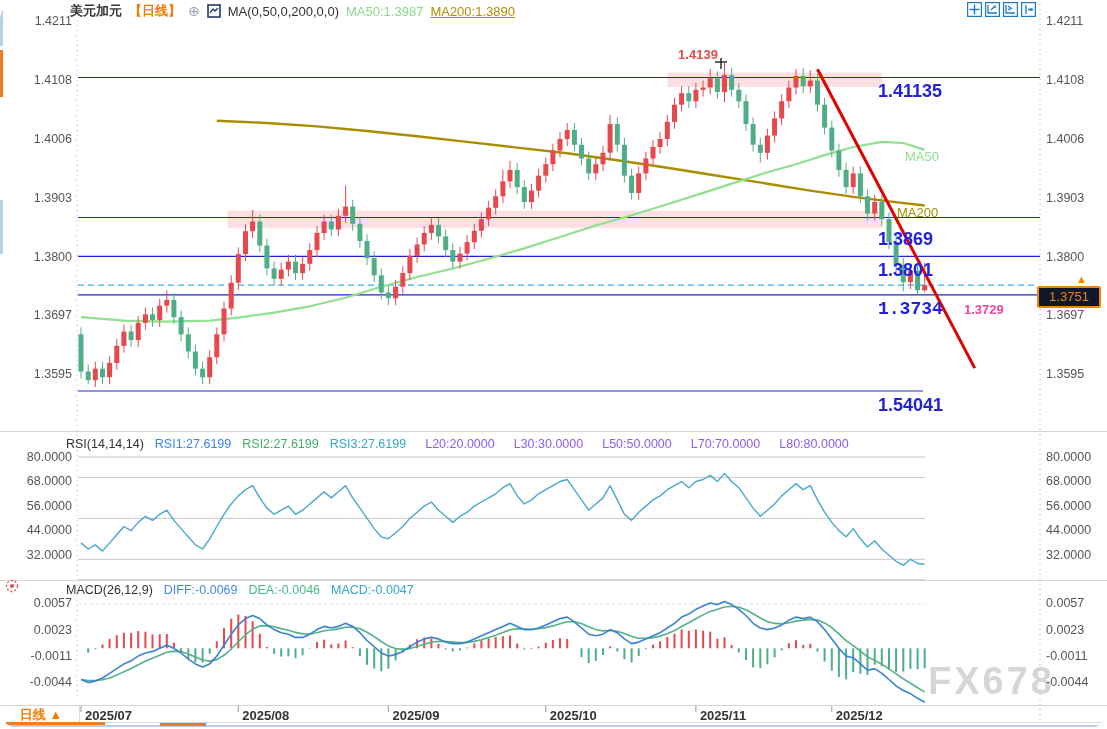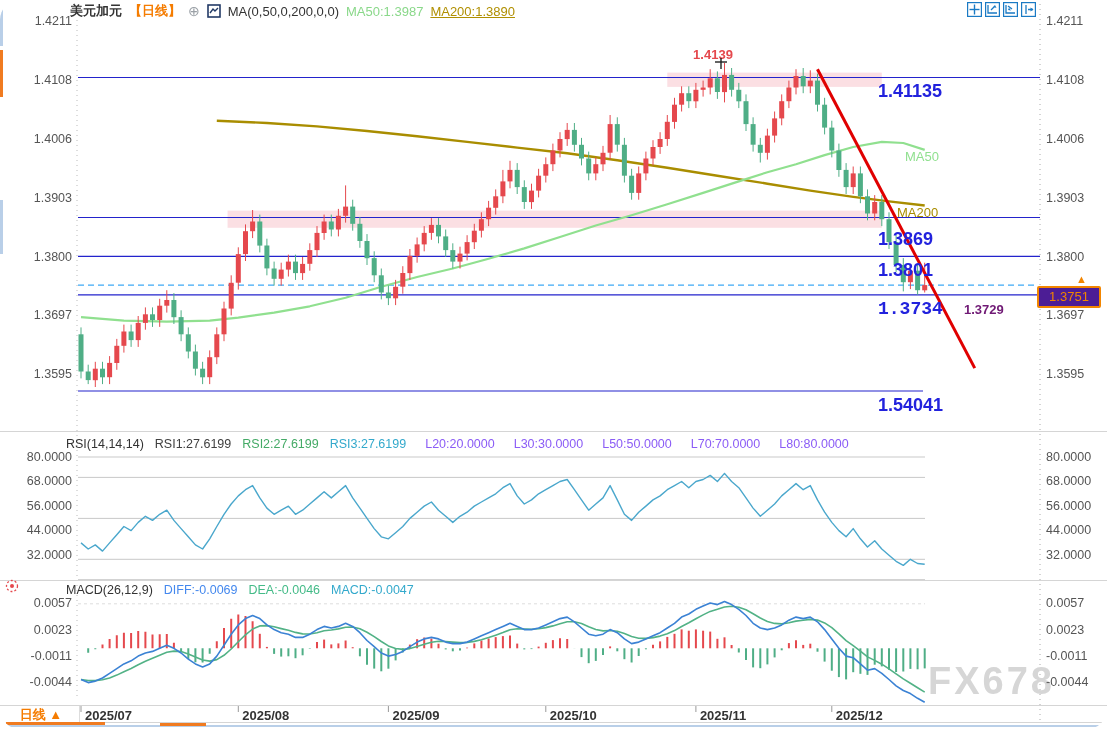--- a/index.html
+++ b/index.html
@@ -14,21 +14,21 @@
   .axL{width:72px;text-align:right;left:0;}
   .axR{left:1046px;text-align:left;}
   .hlineLbl{width:84px;text-align:left;left:878px;font-size:18px;font-weight:bold;}
   .ind-hdr{display:flex;gap:11px;font-size:12.5px;color:#333;white-space:nowrap;align-items:center;}
   .gray{color:#8b5cf6;margin-left:8px;}
   .xlbl{font-size:13px;font-weight:bold;color:#333;}
   .sep{left:0;width:1107px;height:1px;background:#d5d5d5;}
   .toolbar{top:2px;left:967px;display:flex;gap:3px;}
   .tbtn{width:15px;height:15px;cursor:pointer;}
   .tag{left:1037px;top:286px;width:60px;height:18px;border:2px solid #f28500;border-radius:2px;
-       background:#4c1d95;color:#f28500;font-size:13px;text-align:center;line-height:18px;}
+       background:#0f172a;color:#f28500;font-size:13px;text-align:center;line-height:18px;}
   .wm{left:928px;top:660px;font-size:38px;font-weight:bold;color:#d6d6d6;letter-spacing:3px;}
   .tab{left:3px;top:706px;width:76px;height:17px;text-align:center;color:#f57c00;
        font-weight:bold;font-size:13px;border-right:1px solid #ddd;background:#fff;cursor:pointer;}
   .strip{left:0;width:3px;}
 </style>
 </head>
 <body>
 
 <div id="app">
 
@@ -462,42 +462,42 @@
       <polyline points="81.0,679.5 88.2,680.5 95.3,680.6 102.5,679.8 109.6,677.9 116.8,675.1 123.9,671.7 131.1,668.5 138.2,664.7 145.4,661.2 152.5,658.3 159.7,655.3 166.8,652.3 173.9,651.1 181.1,651.6 188.3,653.9 195.4,656.9 202.6,660.0 209.7,661.1 216.8,659.6 224.0,655.3 231.2,649.0 238.3,641.8 245.5,634.8 252.6,629.0 259.8,625.9 266.9,625.6 274.1,626.8 281.2,628.6 288.4,630.3 295.5,632.4 302.6,633.9 309.8,634.0 317.0,632.7 324.1,630.8 331.3,630.0 338.4,628.9 345.6,627.2 352.7,627.0 359.9,628.7 367.0,632.2 374.2,636.6 381.3,641.5 388.4,645.9 395.6,648.5 402.8,649.4 409.9,648.6 417.1,646.6 424.2,644.3 431.4,642.2 438.5,641.2 445.7,641.5 452.8,642.1 460.0,642.6 467.1,642.4 474.3,641.4 481.4,639.7 488.6,637.6 495.7,635.2 502.9,632.6 510.0,629.8 517.2,628.8 524.3,629.0 531.5,629.2 538.6,628.8 545.8,627.6 552.9,625.9 560.0,623.7 567.2,621.7 574.4,621.7 581.5,623.6 588.7,626.8 595.8,629.5 603.0,630.9 610.1,630.5 617.3,631.2 624.4,633.5 631.6,636.5 638.7,638.2 645.9,638.4 653.0,637.6 660.1,636.1 667.3,633.7 674.5,630.6 681.6,626.5 688.8,622.8 695.9,618.7 703.1,614.9 710.2,611.4 717.4,609.3 724.5,607.0 731.6,606.3 738.8,607.2 746.0,609.7 753.1,613.8 760.3,618.0 767.4,621.5 774.6,623.4 781.7,623.9 788.9,622.8 796.0,621.1 803.2,620.3 810.3,619.4 817.5,620.1 824.6,622.9 831.8,627.7 838.9,633.9 846.1,640.6 853.2,645.7 860.4,651.2 867.5,656.9 874.7,660.4 881.8,664.2 889.0,668.8 896.1,673.9 903.3,678.9 910.4,683.3 917.6,687.8 924.7,692.1" fill="none" stroke="#52b286" stroke-width="1.6" stroke-linejoin="round"></polyline>
       <polyline points="81.0,679.5 88.2,682.6 95.3,681.1 102.5,678.0 109.6,673.3 116.8,668.6 123.9,663.9 131.1,660.8 138.2,656.1 145.4,653.0 152.5,651.4 159.7,648.3 166.8,645.2 173.9,648.3 181.1,653.0 188.3,659.2 195.4,663.9 202.6,667.0 209.7,663.9 216.8,656.1 224.0,645.2 231.2,634.2 238.3,624.9 245.5,618.6 252.6,615.5 259.8,618.6 266.9,624.9 274.1,629.6 281.2,632.7 288.4,634.2 295.5,637.4 302.6,637.4 309.8,634.2 317.0,629.6 324.1,626.4 331.3,628.0 338.4,626.4 345.6,623.3 352.7,626.4 359.9,632.7 367.0,640.5 374.2,646.7 381.3,653.0 388.4,656.1 395.6,654.5 402.8,651.4 409.9,646.7 417.1,642.1 424.2,638.9 431.4,637.4 438.5,638.9 445.7,642.1 452.8,643.6 460.0,643.6 467.1,642.1 474.3,638.9 481.4,635.8 488.6,632.7 495.7,629.6 502.9,626.4 510.0,623.3 517.2,626.4 524.3,629.6 531.5,629.6 538.6,628.0 545.8,624.9 552.9,621.8 560.0,618.6 567.2,617.1 574.4,621.8 581.5,628.0 588.7,634.2 595.8,635.8 603.0,634.2 610.1,629.6 617.3,632.7 624.4,638.9 631.6,643.6 638.7,642.1 645.9,638.9 653.0,635.8 660.1,632.7 667.3,628.0 674.5,623.3 681.6,617.1 688.8,614.0 695.9,609.3 703.1,606.1 710.2,603.0 717.4,604.6 724.5,601.5 731.6,604.6 738.8,609.3 746.0,615.5 753.1,623.3 760.3,628.0 767.4,629.6 774.6,628.0 781.7,624.9 788.9,620.2 796.0,617.1 803.2,618.6 810.3,617.1 817.5,621.8 824.6,629.6 831.8,638.9 838.9,648.3 846.1,656.1 853.2,657.7 860.4,663.9 867.5,670.2 874.7,668.6 881.8,673.3 889.0,679.5 896.1,685.8 903.3,690.5 910.4,693.6 917.6,698.3 924.7,702.2" fill="none" stroke="#3b82d4" stroke-width="1.6" stroke-linejoin="round"></polyline>
       <line x1="81.0" y1="706" x2="81.0" y2="712" stroke="#999" stroke-width="1"></line>
       <line x1="238.3" y1="706" x2="238.3" y2="712" stroke="#999" stroke-width="1"></line>
       <line x1="388.4" y1="706" x2="388.4" y2="712" stroke="#999" stroke-width="1"></line>
       <line x1="545.8" y1="706" x2="545.8" y2="712" stroke="#999" stroke-width="1"></line>
       <line x1="695.9" y1="706" x2="695.9" y2="712" stroke="#999" stroke-width="1"></line>
       <line x1="831.8" y1="706" x2="831.8" y2="712" stroke="#999" stroke-width="1"></line>
     </svg>
 
-  <div class="abs" style="left:677px;top:47px;width:72px;text-align:center;color:#e5484d;font-weight:bold;font-size:13px;">1.4139</div>
+  <div class="abs" style="left:662px;top:47px;width:72px;text-align:center;color:#e5484d;font-weight:bold;font-size:13px;">1.4139</div>
   <svg class="abs" style="left:714px;top:58px;" width="14" height="12">
     <line x1="7" y1="0" x2="7" y2="11" stroke="#222" stroke-width="1.4"></line>
       <line x1="1" y1="4" x2="13" y2="4" stroke="#222" stroke-width="1.4"></line>
   </svg>
 
   <div class="abs" style="left:905px;top:149px;color:#90e08f;font-size:13px;">MA50</div>
   <div class="abs" style="left:897px;top:205px;color:#a98d00;font-size:13px;">MA200</div>
 
-  <div class="abs" style="left:964px;top:302px;color:#701a75;font-size:13px;font-weight:bold;">1.3729</div>
+  <div class="abs" style="left:964px;top:302px;color:#ec4899;font-size:13px;font-weight:bold;">1.3729</div>
 
   <div class="abs" style="left:1076px;top:273px;color:#f28500;font-size:11px;">▲</div>
   <div class="abs tag">1.3751</div>
 
   <div class="abs sep" style="top:431px;"></div>
   <div class="abs sep" style="top:580px;"></div>
   <div class="abs sep" style="top:705px;"></div>
   <div class="abs sep" style="top:722px;"></div>
 
   <div class="abs ind-hdr" style="left:66px;top:437px;">
     <span>RSI(14,14,14)</span>
-    <span style="color:#404040;">RSI1:27.6199</span>
+    <span style="color:#3b82f6;">RSI1:27.6199</span>
     <span style="color:#44aa66;">RSI2:27.6199</span>
     <span style="color:#33a9cc;">RSI3:27.6199</span>
     <span class="gray">L20:20.0000</span>
     <span class="gray">L30:30.0000</span>
     <span class="gray">L50:50.0000</span>
     <span class="gray">L70:70.0000</span>
     <span class="gray">L80:80.0000</span>
   </div>
 
   <svg class="abs" style="left:4px;top:578px;" width="16" height="16">

